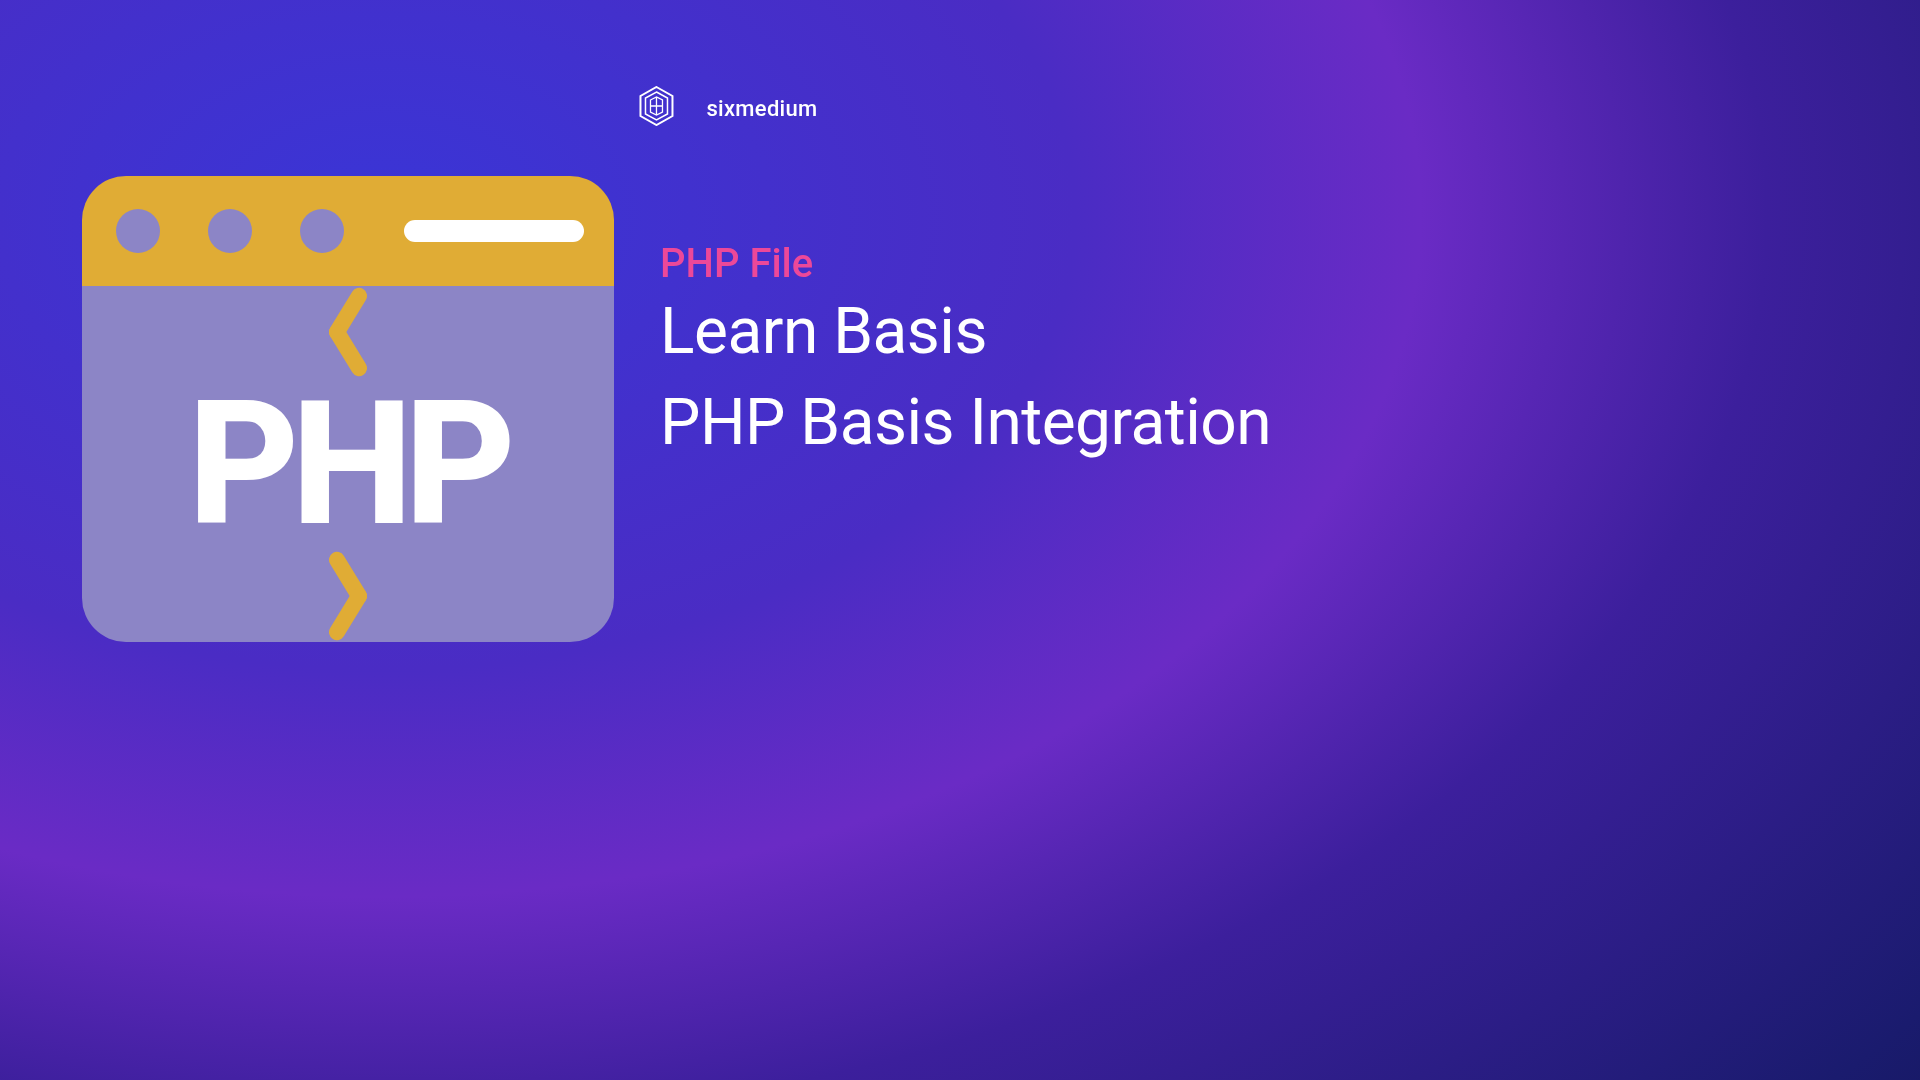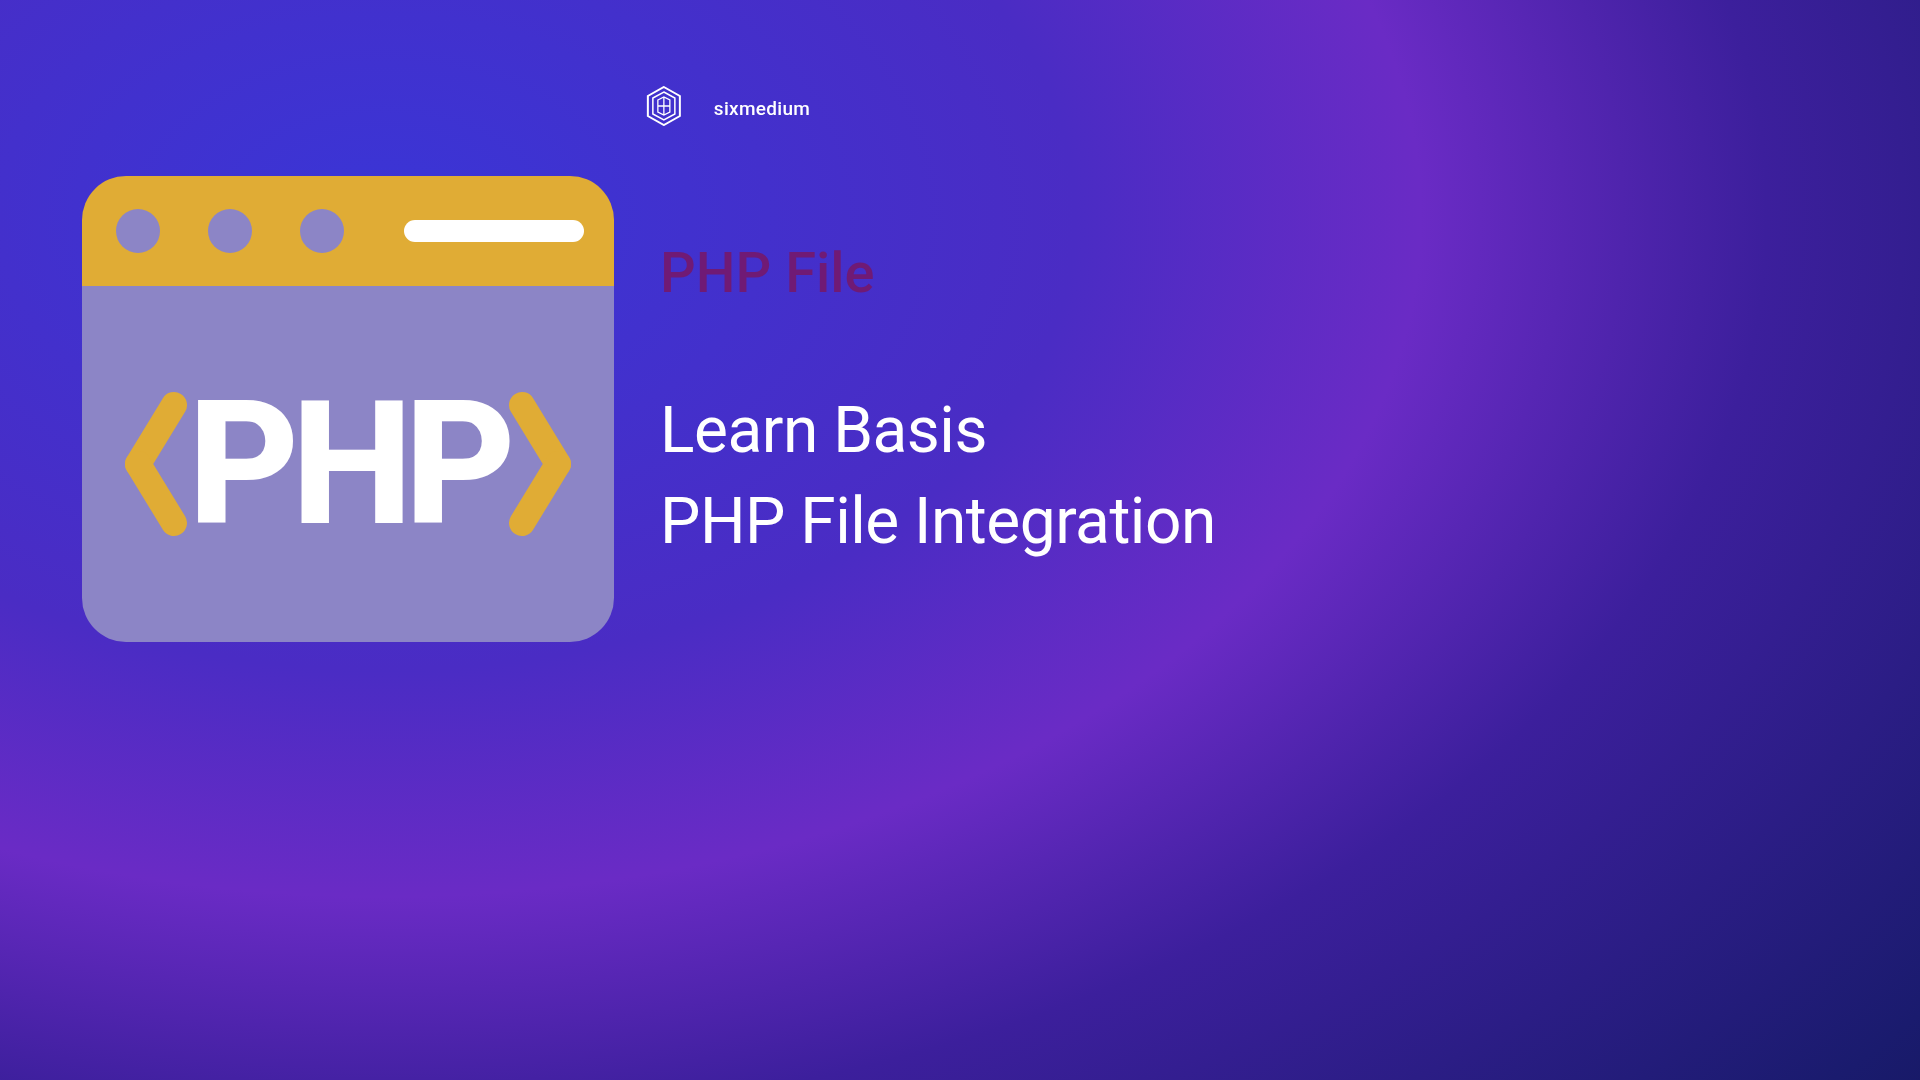--- a/index.html
+++ b/index.html
@@ -17,37 +17,36 @@
   position: absolute;
   top: 86px;
   left: 50%;
   transform: translateX(-50%);
   display: flex;
   align-items: center;
   gap: 16px;
 }
 .brand-name {
   color: #ffffff;
-  font-size: 19px;
+  font-size: 22px;
   font-weight: 500;
   letter-spacing: 0.3px;
   margin-left: 16px;
 }
 
 .content {
   position: absolute;
   left: 660px;
   top: 240px;
   right: 60px;
 }
 .category {
-  color: #701a75;
-  font-size: 56px;
+  color: #ec4899;
+  font-size: 40px;
   font-weight: 500;
-  margin-bottom: 80px;
 }
 .headline {
   color: #ffffff;
   font-size: 64px;
   font-weight: 400;
   line-height: 1.42;
   letter-spacing: -0.5px;
 }
 
 .php-window {
@@ -80,20 +79,21 @@
   border-radius: 11px;
   margin-left: 12px;
 }
 .win-body {
   background: #8c85c6;
   height: calc(100% - 110px);
   display: flex;
   align-items: center;
   justify-content: center;
   gap: 0;
+  flex-direction: column;
 }
 .angle { width: 64px; height: 150px; }
 .angle line { stroke: #e0ac35; stroke-width: 26; stroke-linecap: round; }
 .php-letters {
   color: #ffffff;
   font-size: 172px;
   font-weight: 800;
   letter-spacing: -8px;
   line-height: 1;
 }
@@ -131,15 +131,15 @@
       <line x1="14" y1="16" x2="50" y2="75"></line>
       <line x1="50" y1="75" x2="14" y2="134"></line>
     </svg>
   </div>
 </div>
 
 <div class="content">
   <div class="category">PHP File</div>
   <div class="headline">
     <span>Learn Basis</span><br>
-    <span>PHP File Integration</span>
+    <span>PHP Basis Integration</span>
   </div>
 </div>
 
 </body></html>

